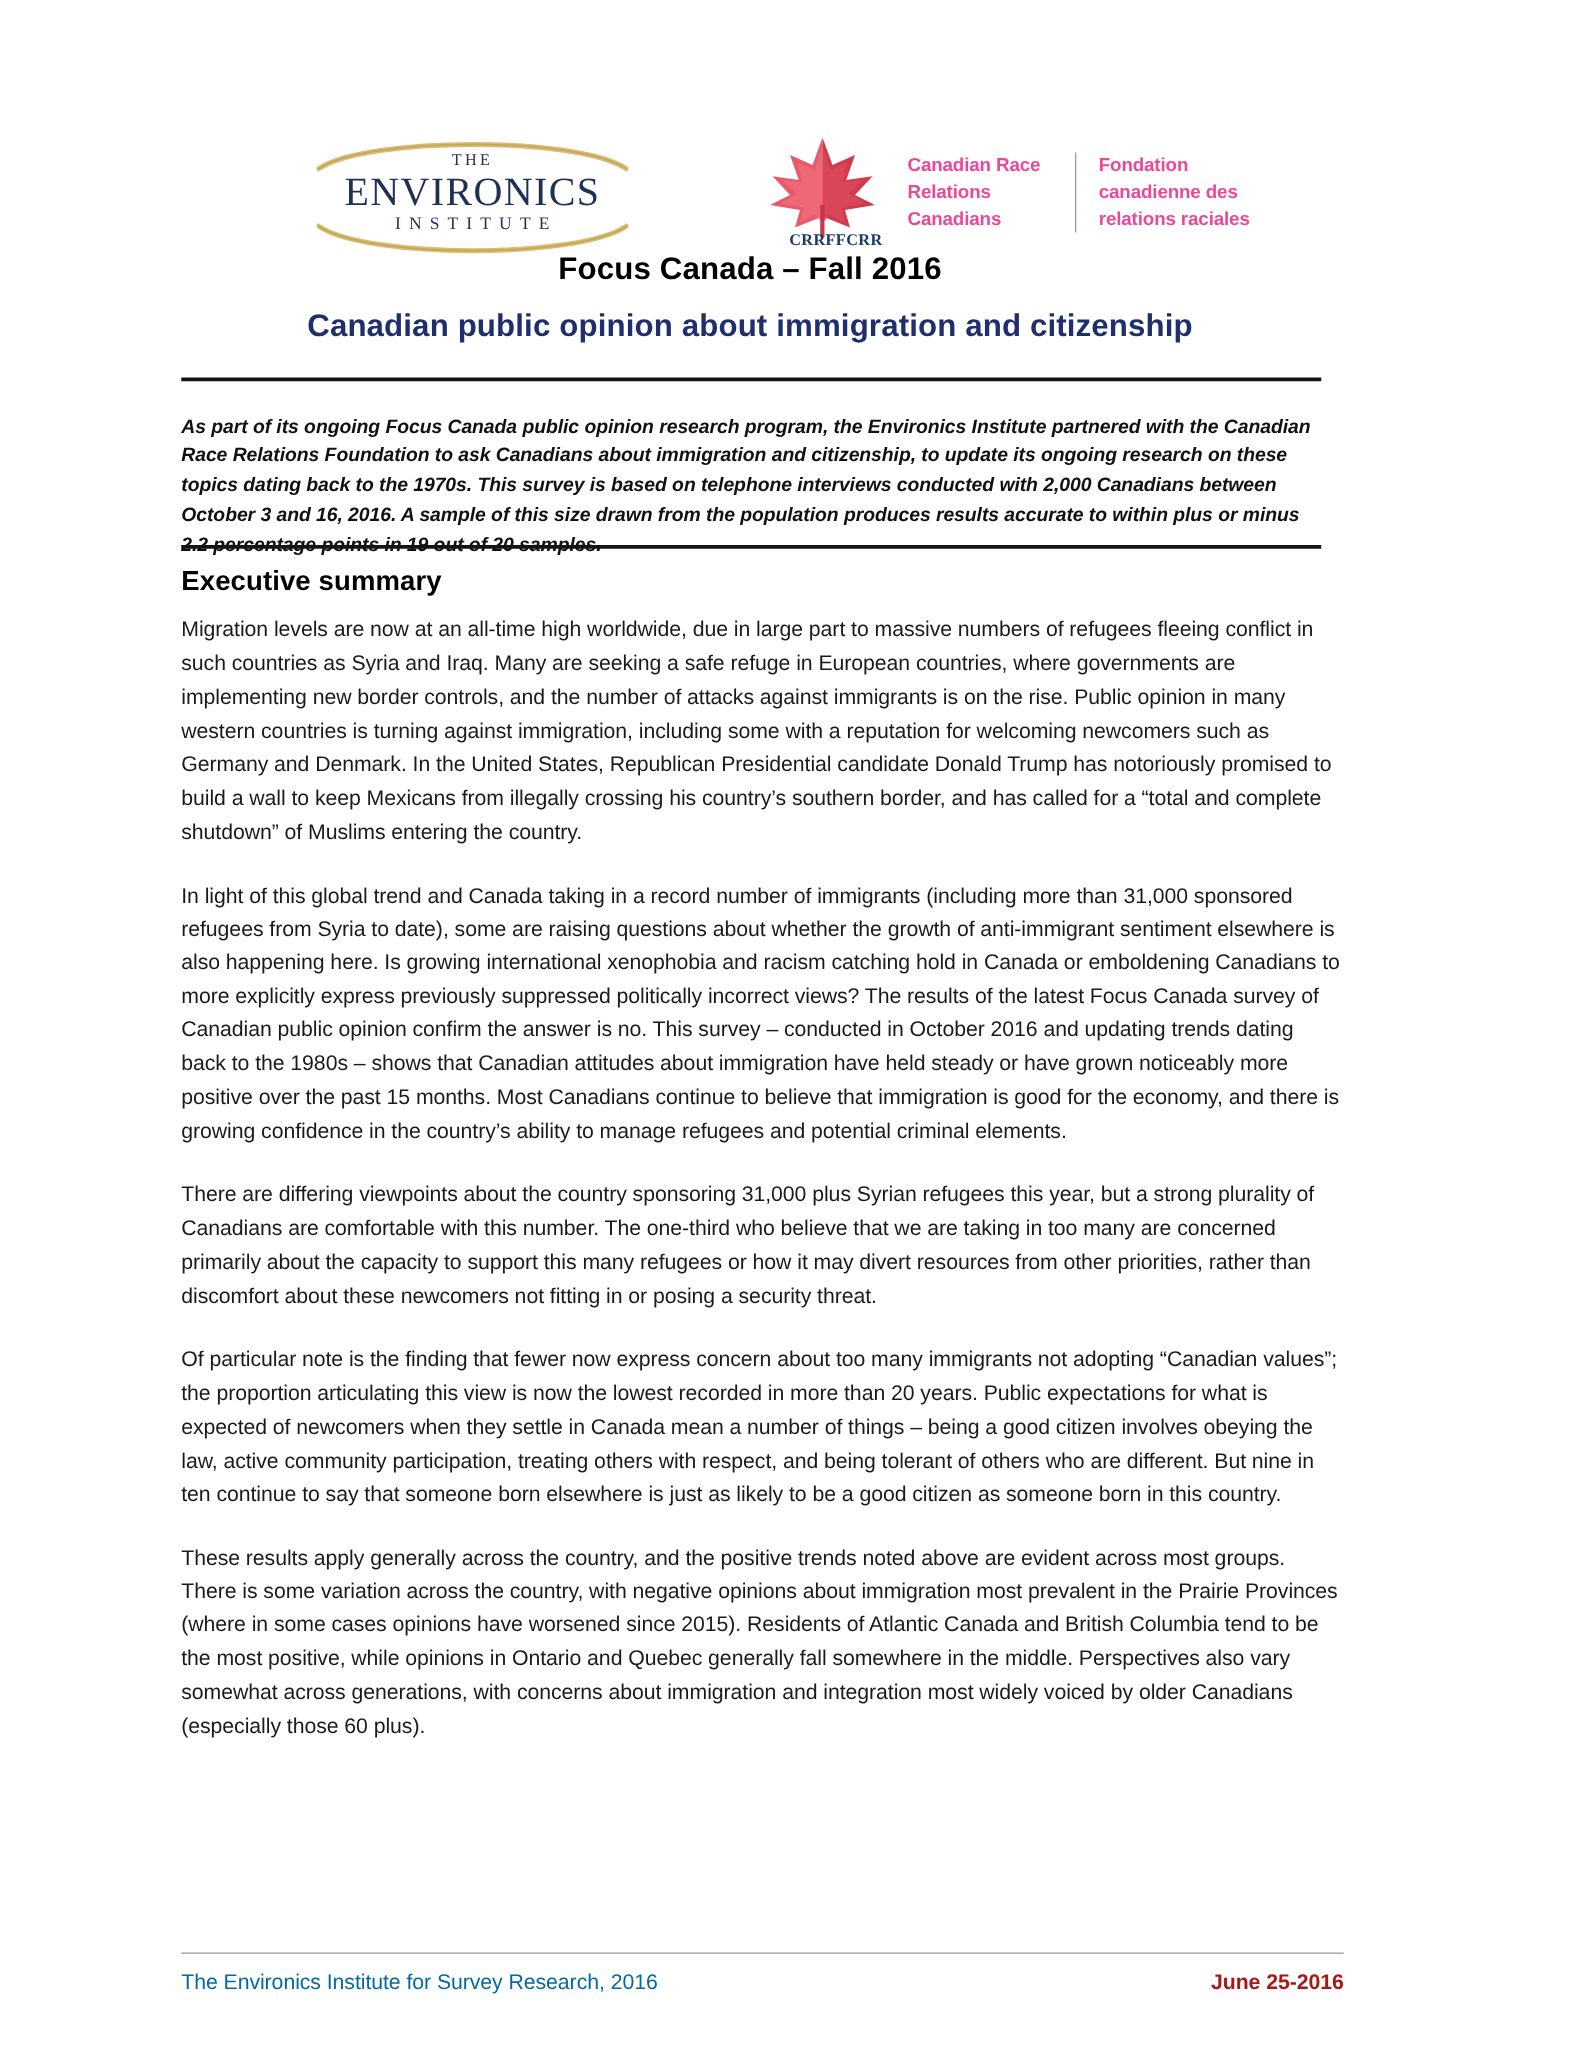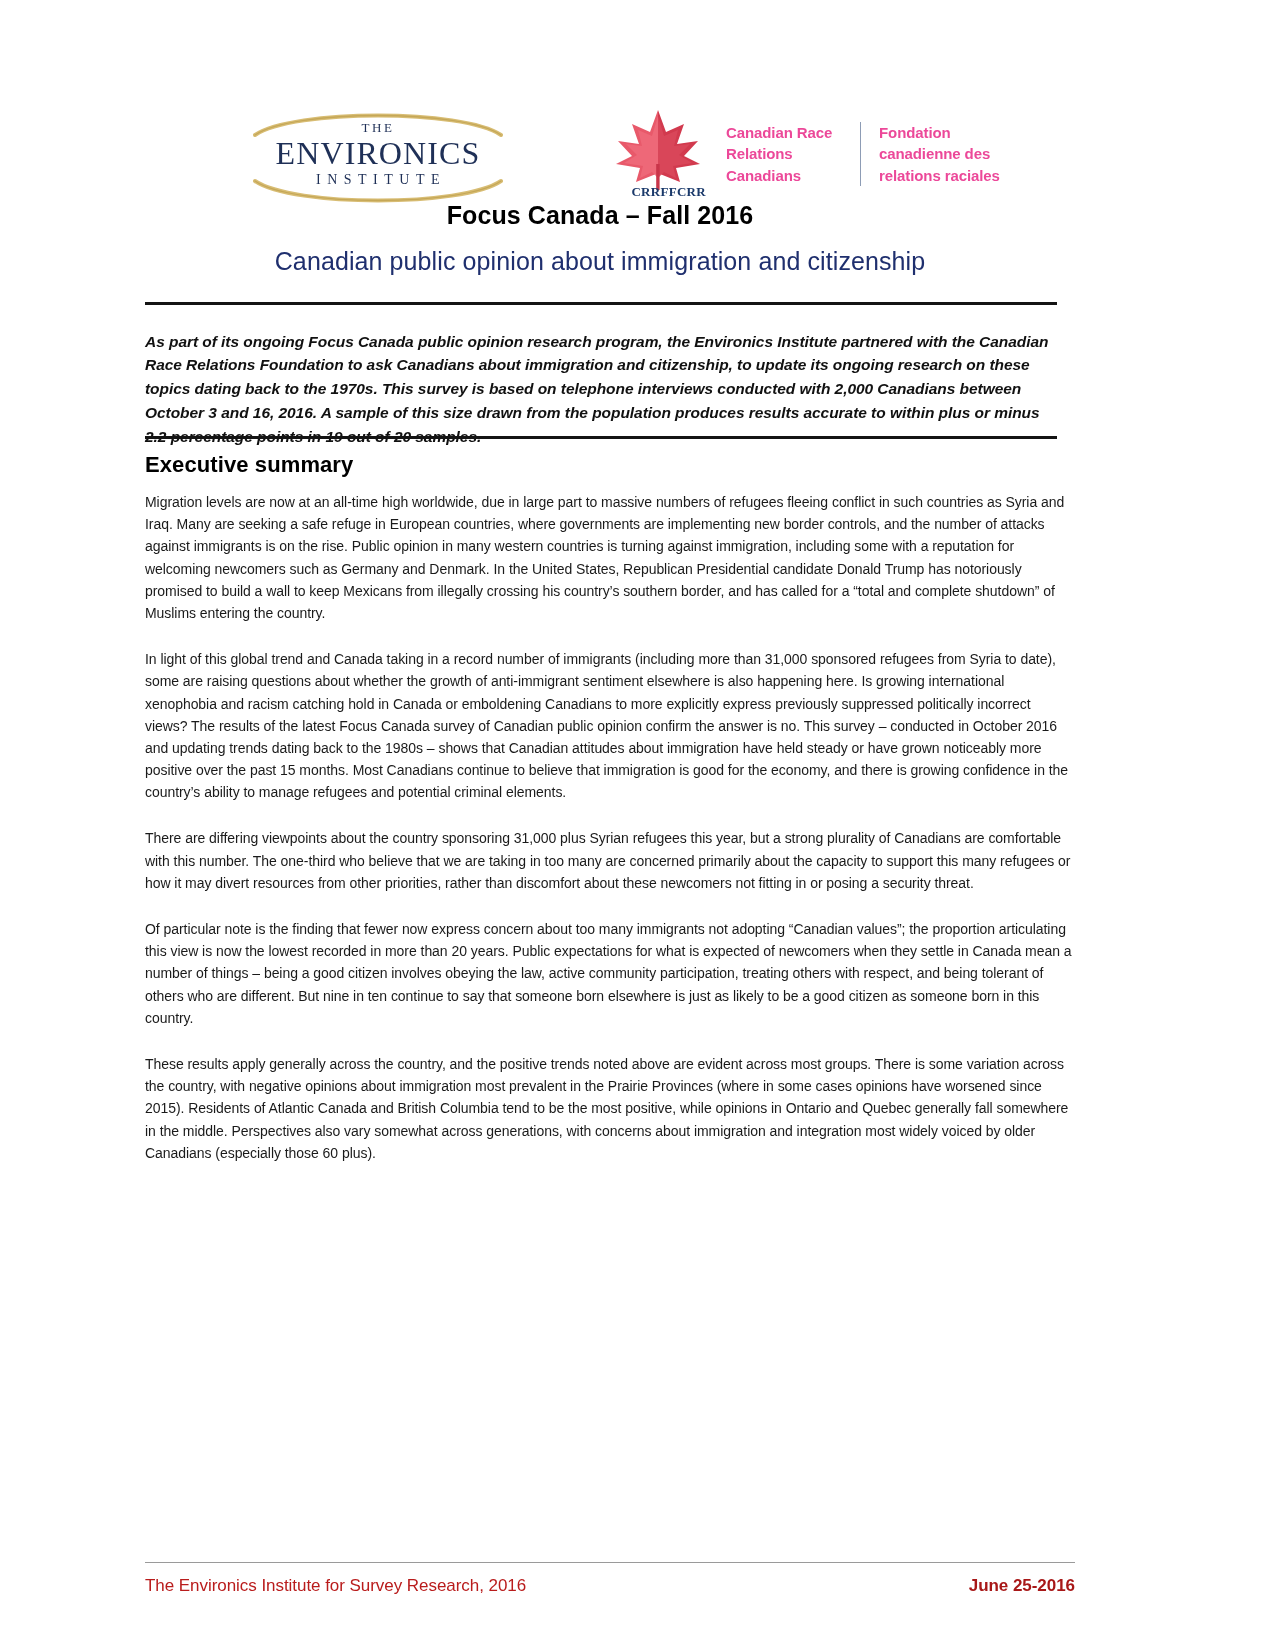--- a/index.html
+++ b/index.html
@@ -147,21 +147,21 @@
   .doc-title {
     font-size: 25px;
     font-weight: bold;
     color: #000000;
     letter-spacing: 0.1px;
     margin: 0 0 14px 0;
     line-height: 1.2;
   }
   .doc-subtitle {
     font-size: 25px;
-    font-weight: normal;
+    font-weight: bold;
     color: #1f2f6e;
     letter-spacing: 0.1px;
     margin: 16px;
     line-height: 1.2;
   }
 
   
   .rule {
     position: absolute;
     left: 145px;
@@ -199,21 +199,21 @@
     letter-spacing: 0.1px;
   }
 
   .body-copy {
     position: absolute;
     top: 491px;
     left: 145px;
     width: 928px;
   }
   .body-copy p {
-    font-size: 14px;
+    font-size: 17px;
     line-height: 1.585;
     color: #1a1a1a;
     margin: 0 0 24px 0;
     letter-spacing: -0.05px;
   }
   .body-copy p:last-child { margin-bottom: 0; }
 
   
   .footer-rule {
     position: absolute;
@@ -228,21 +228,21 @@
     position: absolute;
     left: 145px;
     top: 1576px;
     width: 930px;
     display: flex;
     justify-content: space-between;
     align-items: baseline;
   }
   .footer-left {
     font-size: 17px;
-    color: #b91c1c;
+    color: #0369a1;
     letter-spacing: -0.05px;
   }
   .footer-right {
     font-size: 17px;
     font-weight: bold;
     color: #a81818;
     letter-spacing: -0.05px;
   }
 </style>
 </head>

